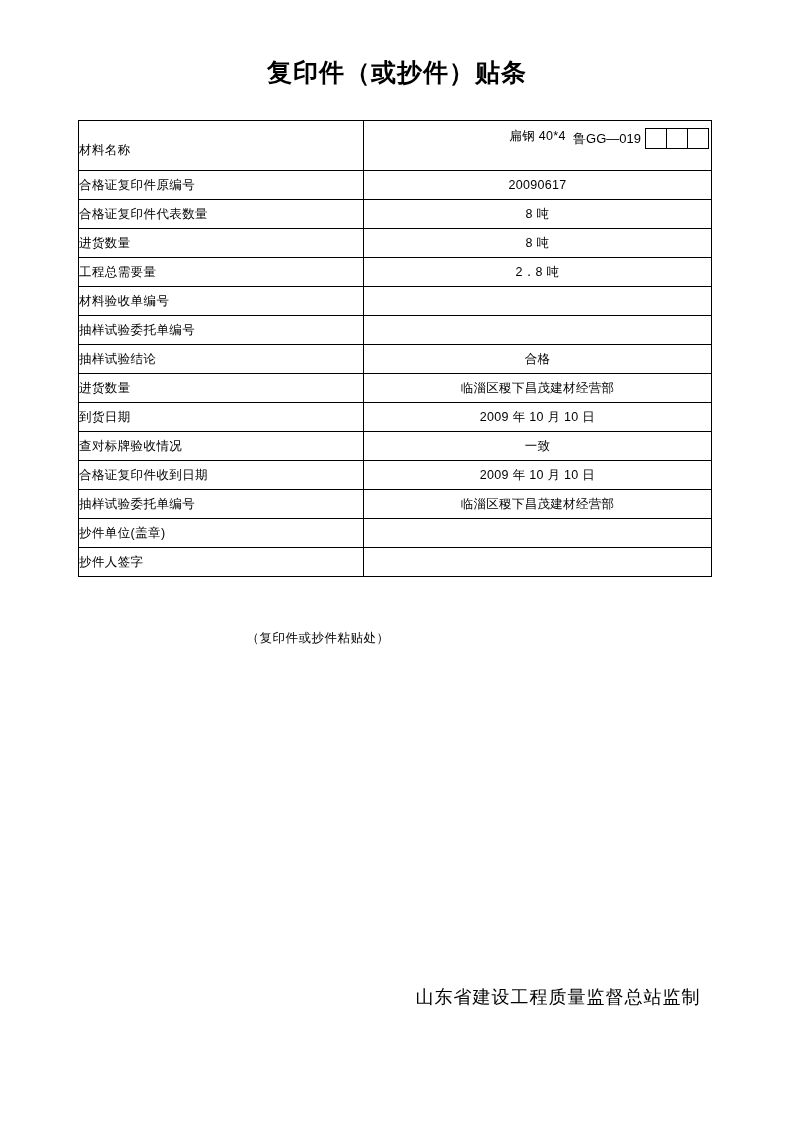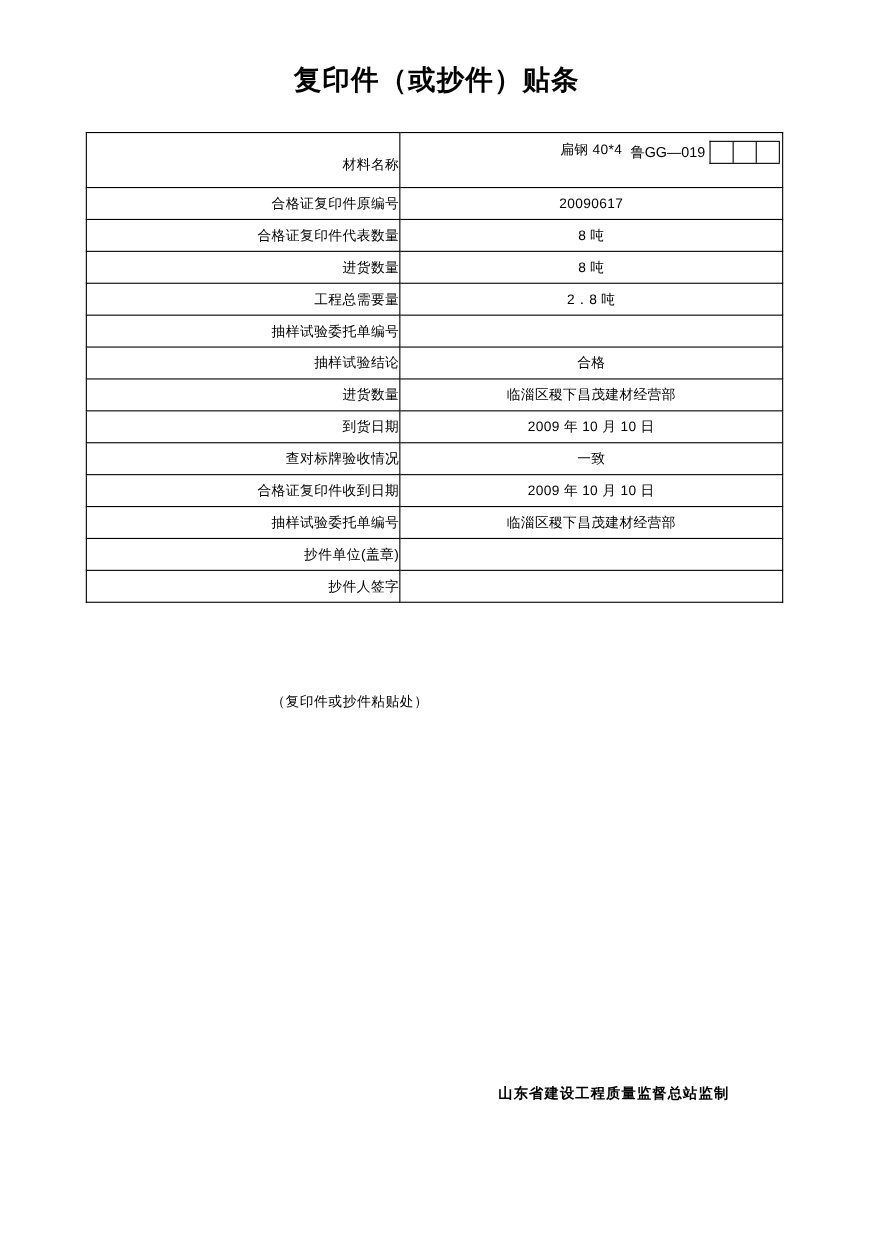--- a/index.html
+++ b/index.html
@@ -84,21 +84,21 @@
     font-size: 12.5px;
     padding: 0;
     vertical-align: middle;
   }
   .form-table tr { height: 29px; }
   .form-table tr.tall-row { height: 50px; }
 
   .cell-label {
     width: 284px;
     padding-left: 12px;
-    text-align: right;
+    text-align: left;
     letter-spacing: 0.4px;
     margin-left: 19px;
   }
   .cell-value {
     width: 347px;
     text-align: center;
     letter-spacing: 0.3px;
   }
   
   .tall-row .cell-value {
@@ -122,22 +122,22 @@
   }
 
   
   .issuer {
     position: absolute;
     left: 0;
     top: 985px;
     width: 794px;
     text-align: center;
     padding-right: 0;
-    font-size: 13px;
-    font-weight: bold;
+    font-size: 18px;
+    font-weight: normal;
     letter-spacing: 1px;
   }
   .issuer-inner {
     display: inline-block;
     margin-left: 322px;
   }
 </style>
 </head>
 <body>
 
@@ -170,20 +170,24 @@
       </tr>
       <tr>
         <td class="cell-label">进货数量</td>
         <td class="cell-value">8 吨</td>
       </tr>
       <tr>
         <td class="cell-label">工程总需要量</td>
         <td class="cell-value">2．8 吨</td>
       </tr>
       <tr>
+        <td class="cell-label">材料验收单编号</td>
+        <td class="cell-value"></td>
+      </tr>
+      <tr>
         <td class="cell-label">抽样试验委托单编号</td>
         <td class="cell-value"></td>
       </tr>
       <tr>
         <td class="cell-label">抽样试验结论</td>
         <td class="cell-value">合格</td>
       </tr>
       <tr>
         <td class="cell-label">进货数量</td>
         <td class="cell-value">临淄区稷下昌茂建材经营部</td>

